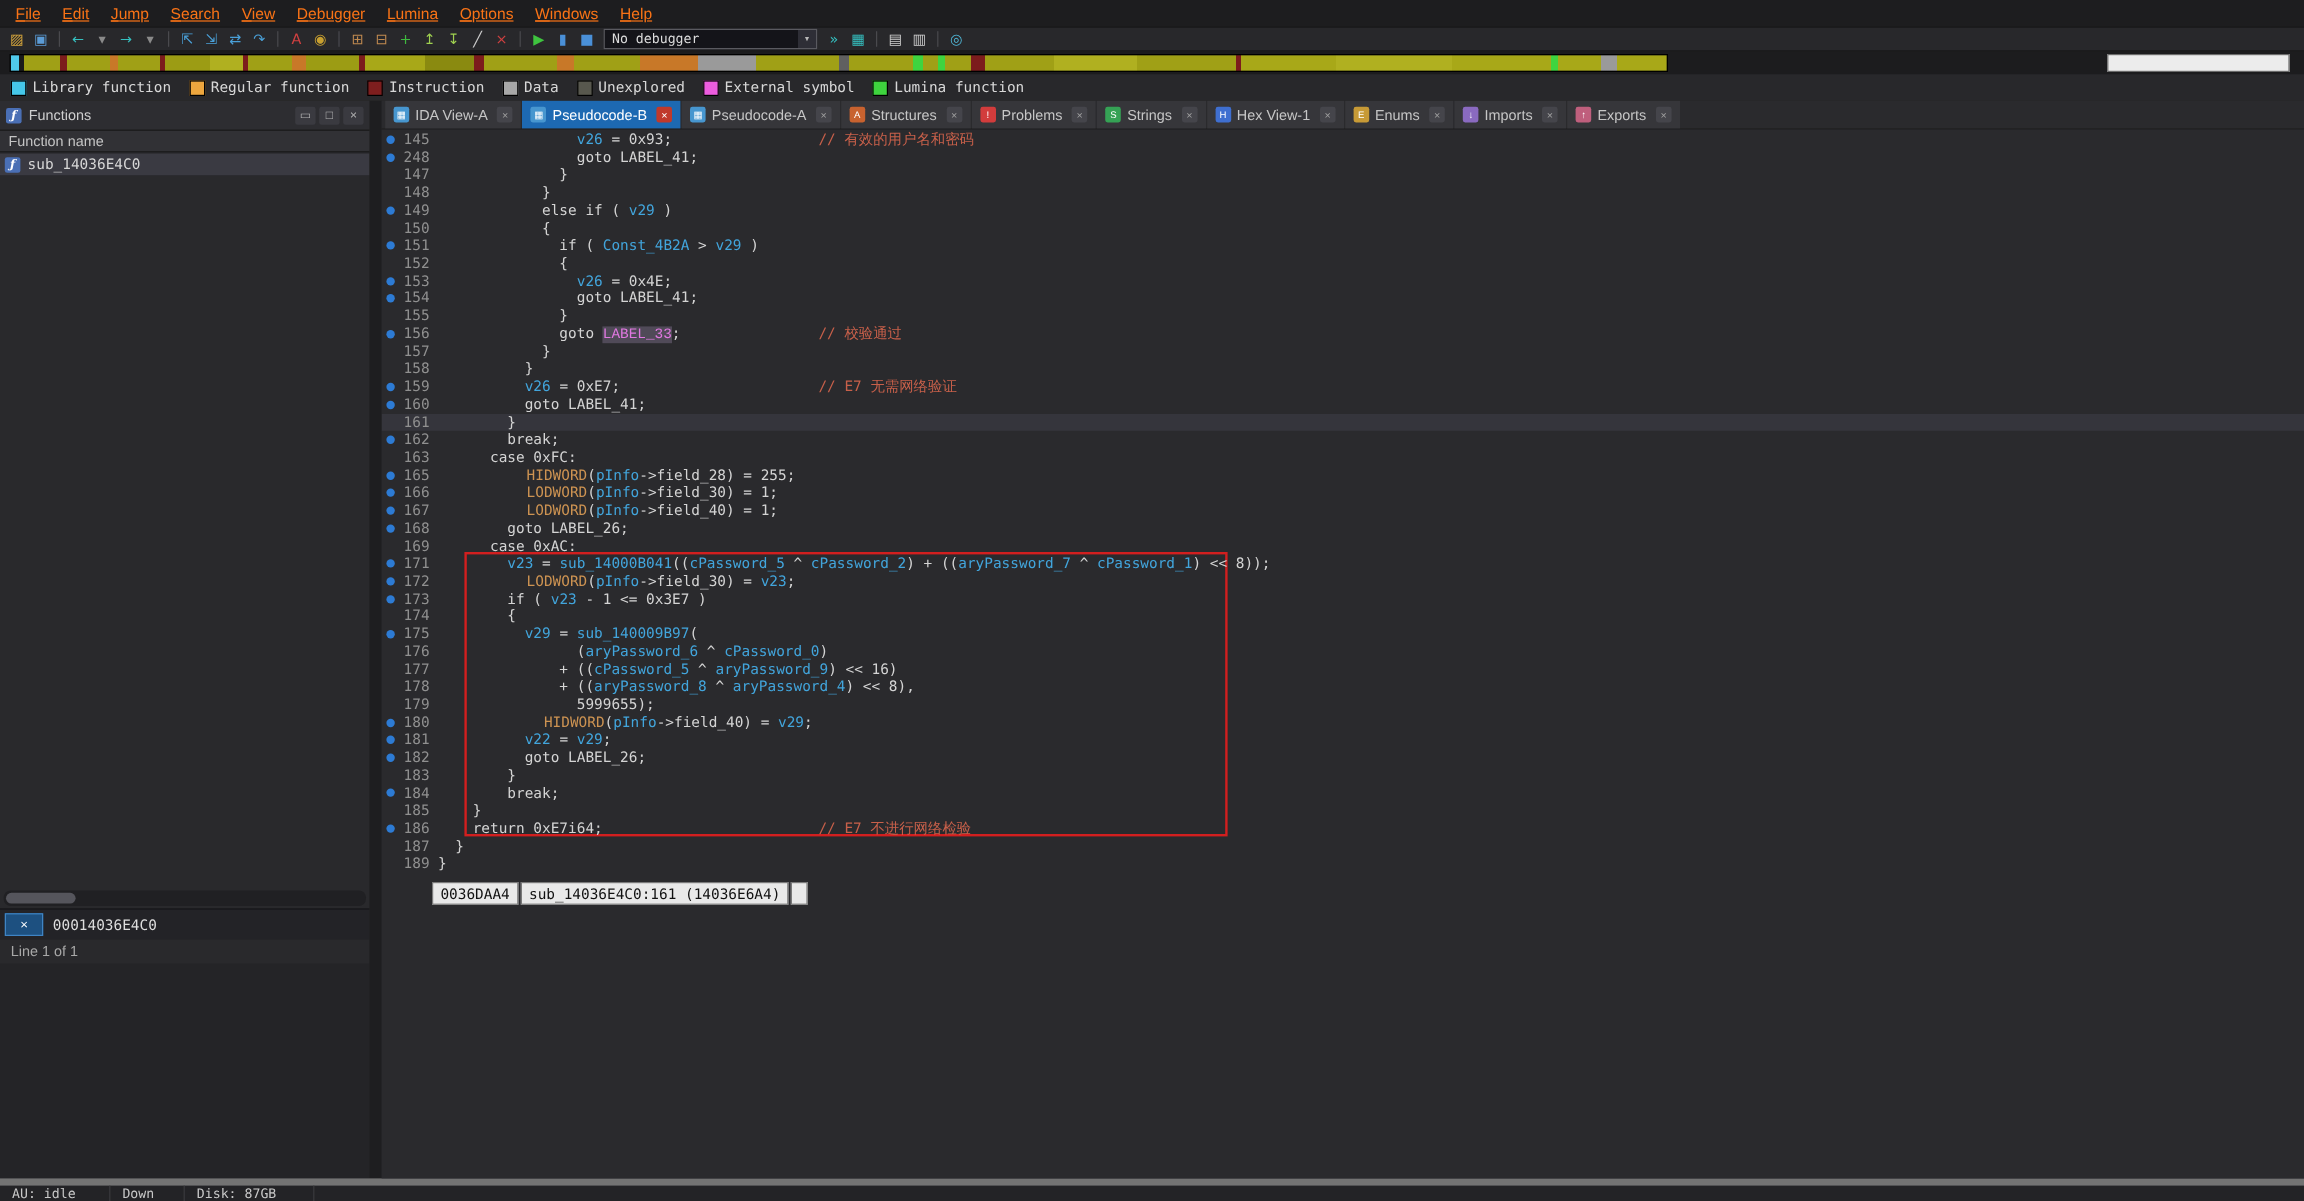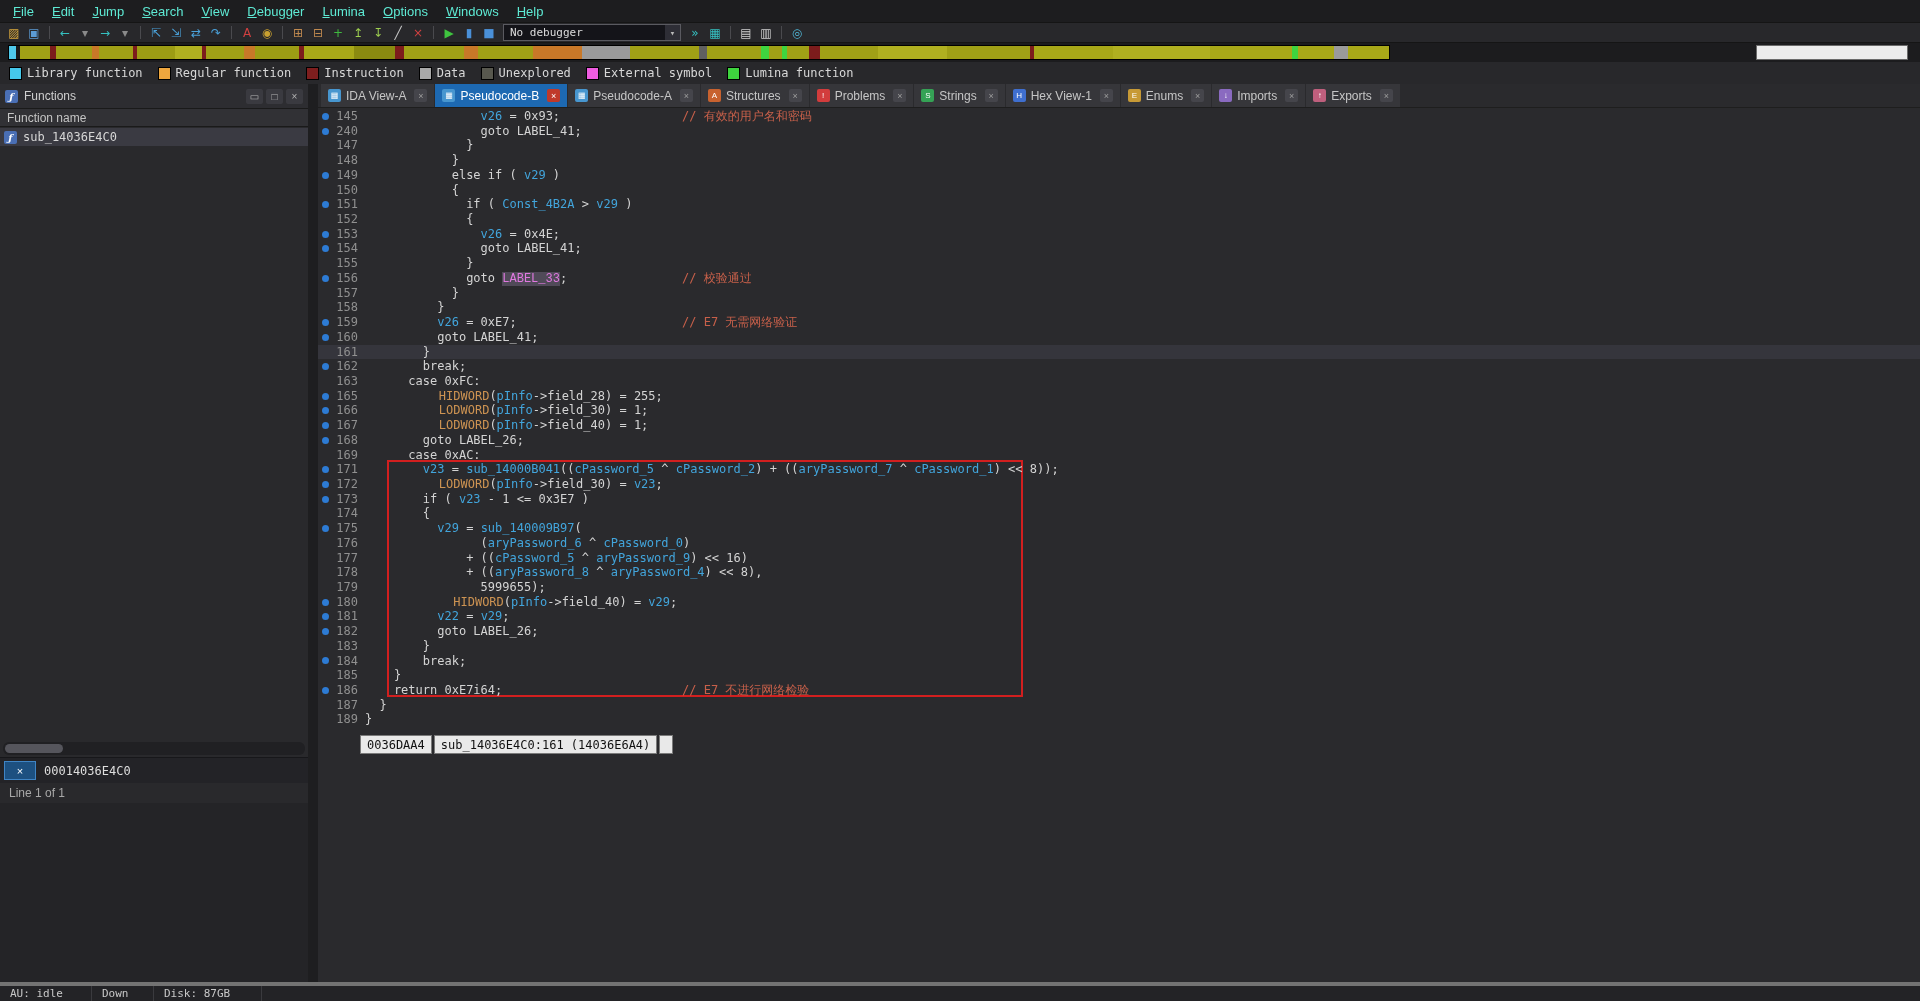--- a/index.html
+++ b/index.html
@@ -6,21 +6,21 @@
   * { box-sizing: border-box; }
   html,body { margin:0; padding:0; }
   body {
     width:1920px; height:1001px; overflow:hidden;
     background:#242427; color:#d4d4d4;
     font-family:"Liberation Sans", sans-serif;
     display:flex; flex-direction:column;
   }
   
   .menubar { height:22px; background:#1d1d1f; display:flex; align-items:center; padding-left:4px; flex:none; }
-  .menu-item { padding:3px 9px; font-size:13px; color:#5eead4; cursor:default; }
+  .menu-item { padding:3px 9px; font-size:13px; color:#f97316; cursor:default;text-decoration:underline; }
   .menu-item u { text-decoration:underline; }
   
   .toolbar { height:21px; background:#28282b; border-top:1px solid #151515; border-bottom:1px solid #151515;
              display:flex; align-items:center; padding:0 5px; gap:2px; flex:none; }
   .tb-icon { width:18px; height:17px; display:flex; align-items:center; justify-content:center;
              font-size:12px; font-family:"DejaVu Sans", sans-serif; cursor:default; }
   .tb-sep { width:1px; height:13px; background:#4a4a4e; margin:0 4px; }
   .combo { width:178px; height:17px; background:#141419; border:1px solid #5a5a60; color:#dcdcdc;
            display:flex; align-items:center; padding-left:6px; margin:1px 3px;
            font:11px "DejaVu Sans Mono", monospace; }
@@ -100,21 +100,21 @@
   .t-m { color:#cd9352;margin-left:16px; }
   .t-lh { color:#e078e0; background:#504a58;font-family:Liberation Mono, monospace; }
   .cl-cmt { position:absolute; left:364px; color:#c8604a; }
   .anno-box { position:absolute; left:69px; top:352px; width:636px; height:237px;
               border:2px solid #d21f1f; pointer-events:none; }
   .code-bottom { display:flex; gap:2px; margin:8px 0 0 42px; }
   .cb-cell { height:19px; background:#e9e9e9; color:#111; border:1px solid #7a7a7a;
              font:12px "DejaVu Sans Mono", monospace; display:flex; align-items:center; padding:0 6px; }
   .cb-stub { width:14px; }
   
-  .statusbar { height:19px; flex:none; background:#232326; border-top:4px solid #737373;
+  .statusbar { height:19px; flex:none; background:#232326; border-top:6px solid #737373;
                display:flex; align-items:stretch; font:11px "DejaVu Sans Mono", monospace; color:#c8c8c8; }
   .sb-cell { display:flex; align-items:center; padding:0 10px; border-right:1px solid #3a3a3e; }
   .sb-cell:nth-child(1){ min-width:92px; }
   .sb-cell:nth-child(2){ min-width:62px; }
   .sb-cell:nth-child(3){ min-width:108px; }
 </style>
 </head>
 <body>
 
 <div class="menubar">
@@ -289,21 +289,21 @@
         <div class="tab">
           <span class="tab-icon" style="background: rgb(191, 95, 125);">↑</span>
           <span class="tab-label">Exports</span>
           <span class="tab-close">×</span>
         </div>
       </div>
     <div class="code-wrap">
       <div class="code-lines">
         <div class="anno-box"></div>
       <div class="cl"><span class="cl-dot"><i></i></span><span class="cl-ln">145</span><span class="cl-code"><span class="t-p">                </span><span class="t-v">v26</span><span class="t-p"> = 0x93;</span></span><span class="cl-cmt">// 有效的用户名和密码</span></div>
-          <div class="cl"><span class="cl-dot"><i></i></span><span class="cl-ln">240</span><span class="cl-code"><span class="t-p">                goto LABEL_41;</span></span></div>
+          <div class="cl"><span class="cl-dot"><i></i></span><span class="cl-ln">248</span><span class="cl-code"><span class="t-p">                goto LABEL_41;</span></span></div>
           <div class="cl"><span class="cl-dot"></span><span class="cl-ln">147</span><span class="cl-code"><span class="t-p">              }</span></span></div>
           <div class="cl"><span class="cl-dot"></span><span class="cl-ln">148</span><span class="cl-code"><span class="t-p">            }</span></span></div>
           <div class="cl"><span class="cl-dot"><i></i></span><span class="cl-ln">149</span><span class="cl-code"><span class="t-p">            else if ( </span><span class="t-v">v29</span><span class="t-p"> )</span></span></div>
           <div class="cl"><span class="cl-dot"></span><span class="cl-ln">150</span><span class="cl-code"><span class="t-p">            {</span></span></div>
           <div class="cl"><span class="cl-dot"><i></i></span><span class="cl-ln">151</span><span class="cl-code"><span class="t-p">              if ( </span><span class="t-v">Const_4B2A</span><span class="t-p"> &gt; </span><span class="t-v">v29</span><span class="t-p"> )</span></span></div>
           <div class="cl"><span class="cl-dot"></span><span class="cl-ln">152</span><span class="cl-code"><span class="t-p">              {</span></span></div>
           <div class="cl"><span class="cl-dot"><i></i></span><span class="cl-ln">153</span><span class="cl-code"><span class="t-p">                </span><span class="t-v">v26</span><span class="t-p"> = 0x4E;</span></span></div>
           <div class="cl"><span class="cl-dot"><i></i></span><span class="cl-ln">154</span><span class="cl-code"><span class="t-p">                goto LABEL_41;</span></span></div>
           <div class="cl"><span class="cl-dot"></span><span class="cl-ln">155</span><span class="cl-code"><span class="t-p">              }</span></span></div>
           <div class="cl"><span class="cl-dot"><i></i></span><span class="cl-ln">156</span><span class="cl-code"><span class="t-p">              goto </span><span class="t-lh">LABEL_33</span><span class="t-p">;</span></span><span class="cl-cmt">// 校验通过</span></div>

